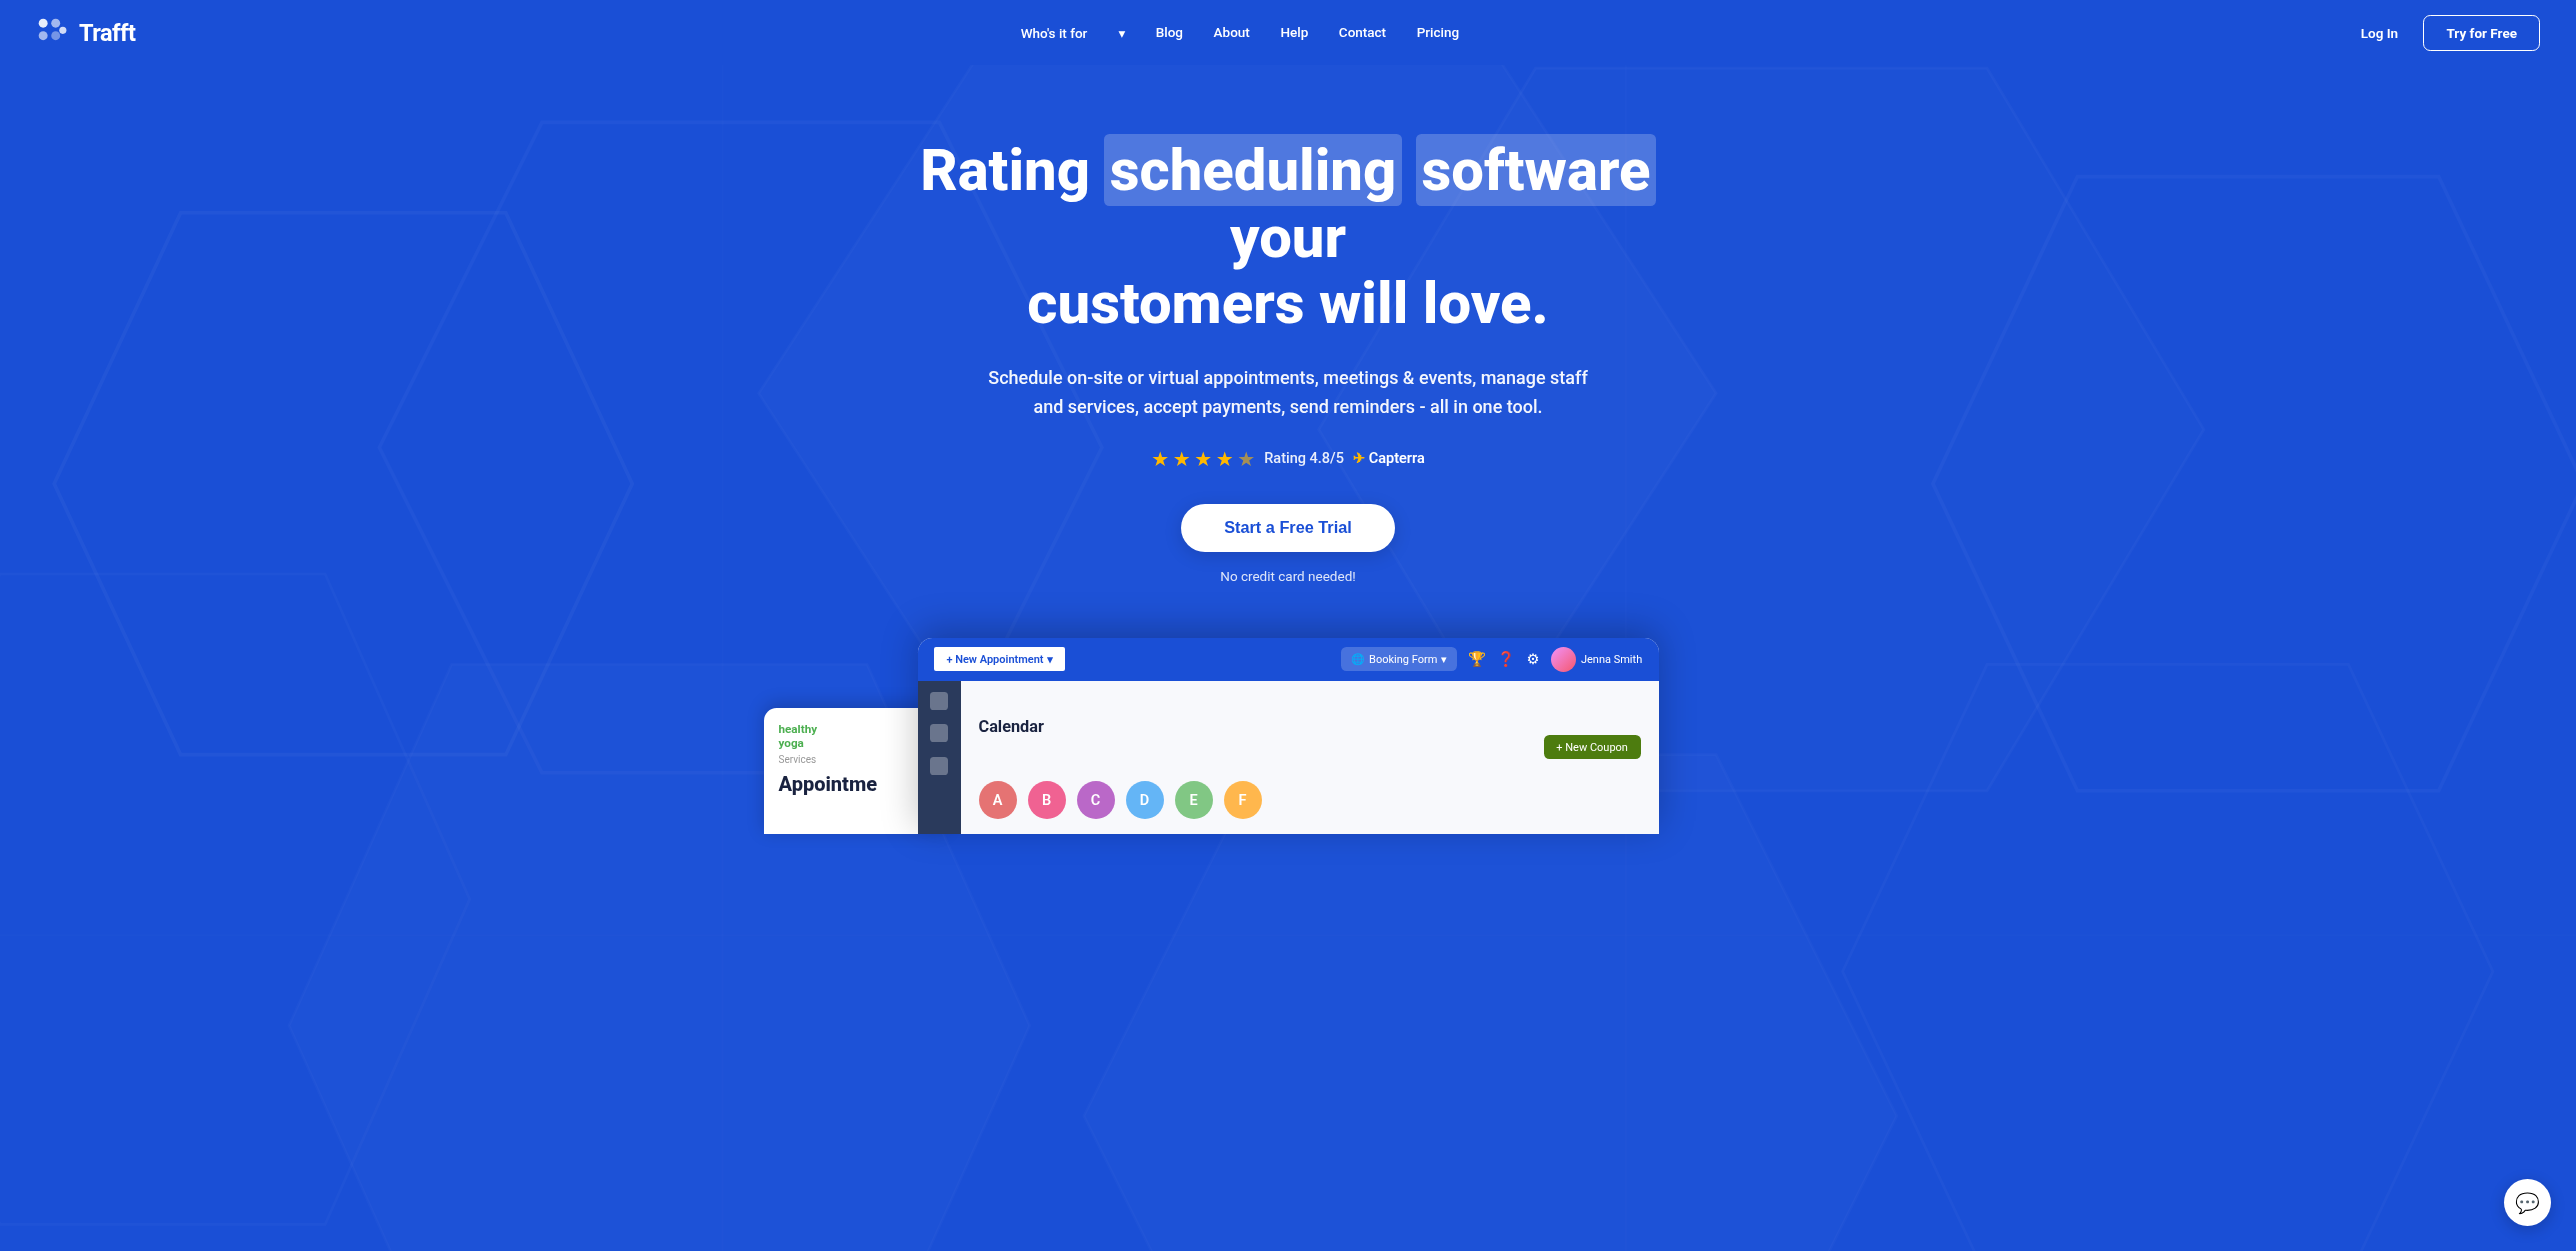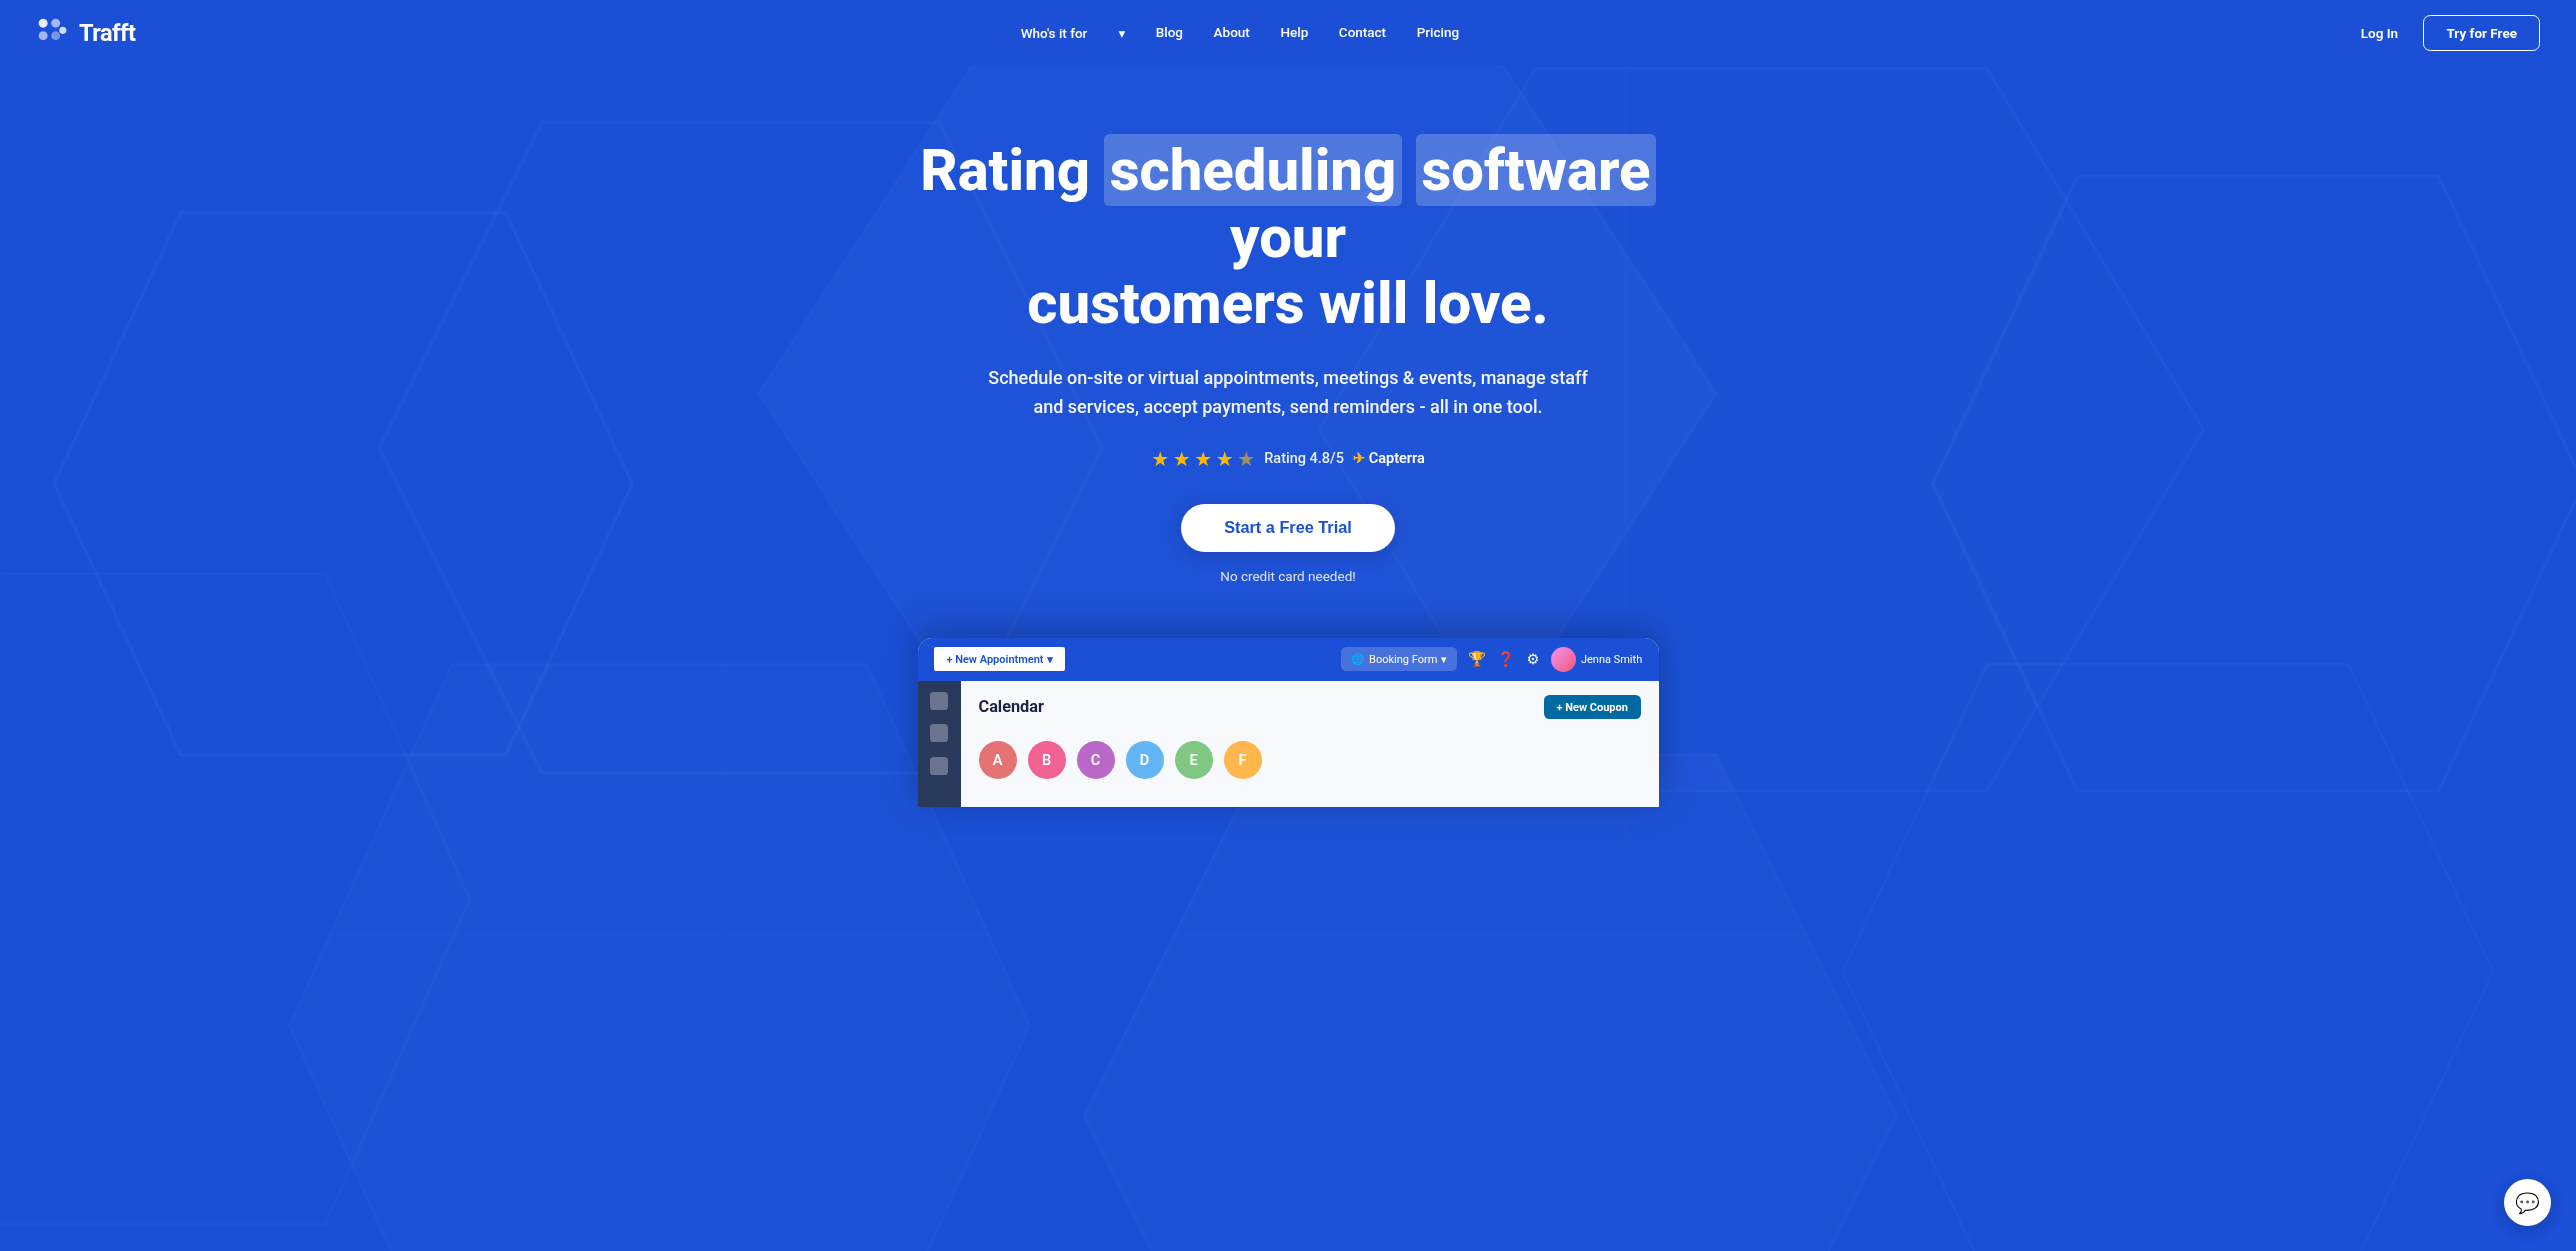--- a/index.html
+++ b/index.html
@@ -341,30 +341,31 @@
       border-radius: 50%;
       display: flex;
       align-items: center;
       justify-content: center;
       font-size: 14.5px;
       font-weight: 600;
       color: #fff;
     }
 
     .new-coupon-btn {
-      background: #0369a1;
+      background: #4d7c0f;
       color: #fff;
       font-size: 11px;
-      font-weight: 700;
+      font-weight: 400;
       padding: 5.4px 12.6px;
       border-radius: 5.4px;
       margin-bottom: 11px;
       display: inline-flex;
       align-items: center;
       gap: 3.6px;
+      margin-top: 40px;
     }
 
     
     .app-left-card {
       position: absolute;
       left: -27px;
       bottom: 0;
       background: #fff;
       border-radius: 12.6px 12.6px 0 0;
       width: 181px;
@@ -525,20 +526,25 @@
     </div>
 
     <div>
       <button class="btn-free-trial">Start a Free Trial</button>
       <p class="no-credit">No credit card needed!</p>
     </div>
   </div>
 
   <div class="app-preview">
 
+    <div class="app-left-card">
+      <div class="healthy-yoga-logo">healthy<br>yoga</div>
+      <div class="services-label">Services</div>
+      <div class="appointm-text">Appointme</div>
+    </div>
 
     <div class="app-window">
 
       <div class="app-topbar">
         <div class="app-topbar-left">
           <div class="new-appt-btn">
             <span>+ New Appointment</span>
             <span>▾</span>
           </div>
         </div>

